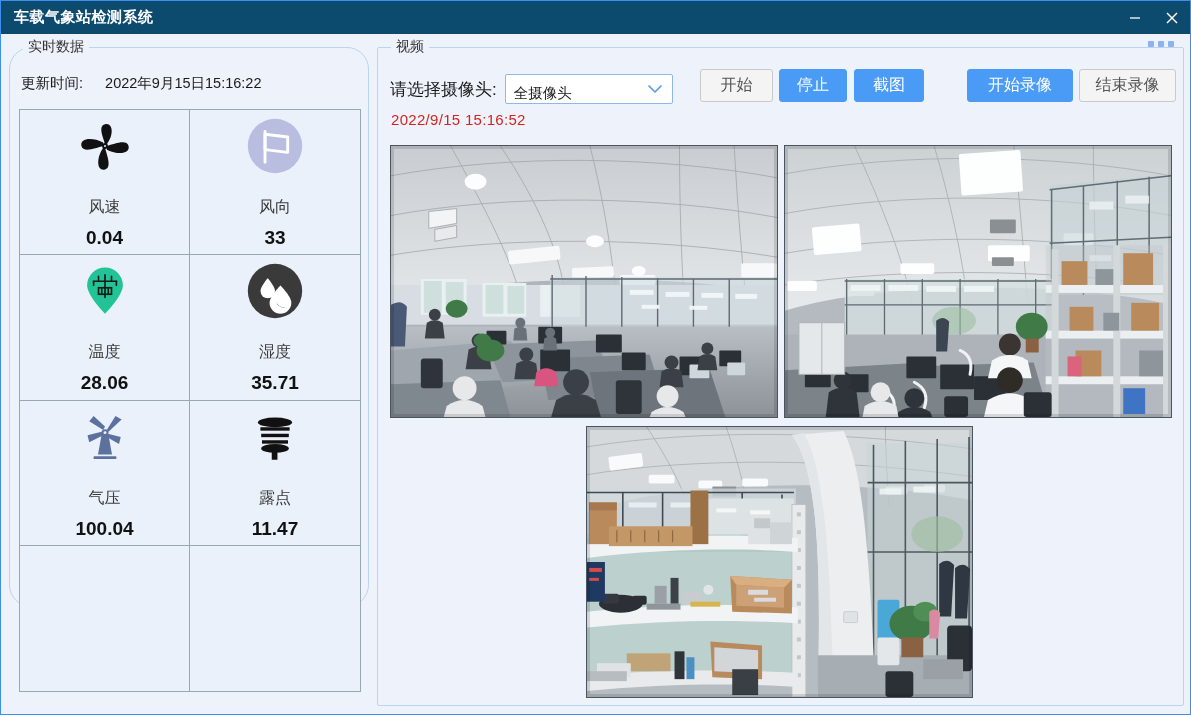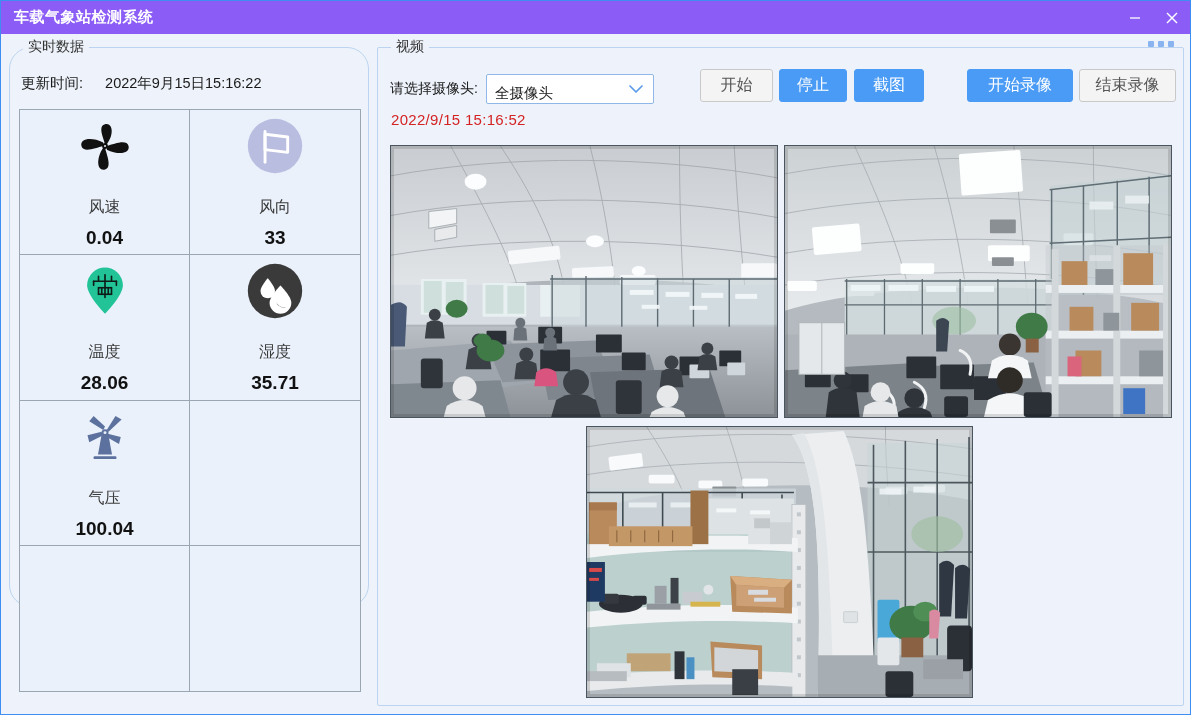--- a/index.html
+++ b/index.html
@@ -11,21 +11,21 @@
   .app{
     position:relative;width:1191px;height:715px;
     box-sizing:border-box;
     border:1px solid #3d8ef0;
     background:#eef3fb;
   }
 
   
   .titlebar{
     position:absolute;left:0;top:0;width:1189px;height:33px;
-    background:#8b5cf6;
+    background:#0c4a6e;
     display:flex;align-items:center;
   }
   .title-text{
     color:#ffffff;font-size:15px;font-weight:bold;
     margin-left:13px;letter-spacing:.5px;
     white-space:nowrap;
   }
   .win-btns{margin-left:auto;display:flex;align-items:center;height:33px;}
   .win-btn{
     width:37px;height:33px;display:flex;align-items:center;justify-content:center;
@@ -84,21 +84,21 @@
   .cell:nth-child(7),.cell:nth-child(8){border-bottom:none;}
   .cell-icon{height:62px;display:flex;align-items:center;justify-content:center;margin-bottom:2px;}
   .cell-label{font-size:16px;color:#3a3a3a;margin-top:18px;}
   .cell-value{font-size:19px;font-weight:bold;color:#111;margin-top:9px;}
 
   
   .cam-row{
     position:absolute;left:12px;top:24px;height:34px;
     display:flex;align-items:center;
   }
-  .cam-label{font-size:14px;color:#1a1a1a;white-space:nowrap;margin-right:8px;}
+  .cam-label{font-size:17px;color:#1a1a1a;white-space:nowrap;margin-right:8px;}
   .combo{
     position:relative;width:168px;height:30px;
     border:1px solid #8fb8e8;border-radius:2px;background:#ffffff;
     display:flex;align-items:flex-end;box-sizing:border-box;
   }
   .combo .cval{font-size:14.5px;color:#222;margin-left:8px;}
   .combo .chev{
     position:absolute;right:9px;top:50%;transform:translateY(-50%);
     display:block;
   }
@@ -252,20 +252,36 @@
               <circle cx="32" cy="27" r="1.7" fill="#eaf1fb"></circle>
               <path d="M28 30 L36 30 L40 52 L24 52 Z"></path>
               <rect x="19" y="54" width="26" height="3.2" rx="1"></rect>
             </g>
           </svg>
         </div>
         <div class="cell-label">气压</div>
         <div class="cell-value">100.04</div>
       </div>
 
+      <div class="cell">
+        <div class="cell-icon">
+          <svg width="52" height="52" viewBox="0 0 64 64">
+            <g fill="#111111">
+              <ellipse cx="32" cy="14" rx="21" ry="6"></ellipse>
+              <rect x="14" y="20" width="36" height="4.2"></rect>
+              <rect x="15" y="28" width="34" height="4.2"></rect>
+              <rect x="16" y="36" width="32" height="4.2"></rect>
+              <ellipse cx="32" cy="46" rx="17" ry="5.5"></ellipse>
+              <rect x="28" y="46" width="7" height="14"></rect>
+            </g>
+          </svg>
+        </div>
+        <div class="cell-label">露点</div>
+        <div class="cell-value">11.47</div>
+      </div>
 
       <div class="cell">
         <div class="cell-label"></div>
       </div>
 
       <div class="cell">
         <div class="cell-label"></div>
       </div>
 
     </div>

